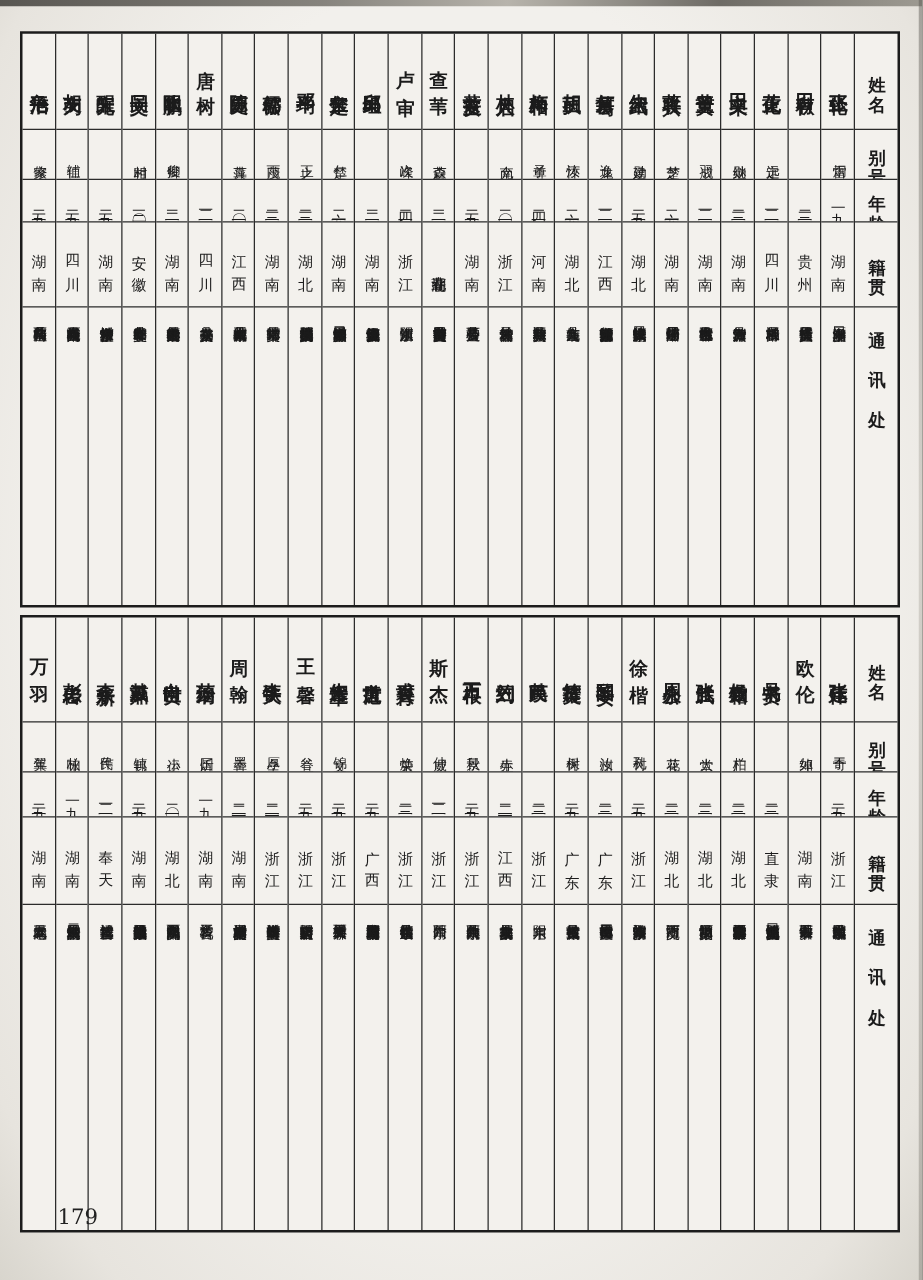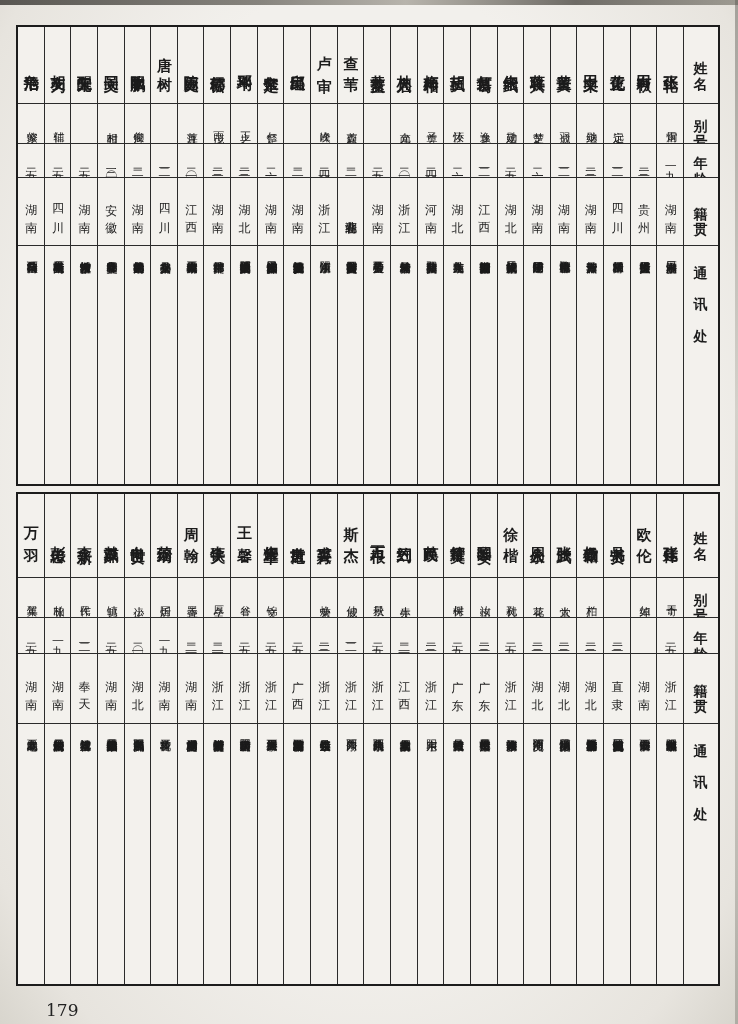--- a/index.html
+++ b/index.html
@@ -52,21 +52,21 @@
   #table-bottom .cell-age    { height:36px; }
   #table-bottom .cell-native { height:70px; }
 
   .header-col .cell { font-weight:bold; font-size:14px; }
   .sp-h2 { letter-spacing:1.1em; }
   .sp-h3 { letter-spacing:2.3em; }
   .sp-n2 { letter-spacing:1.4em; }   
   .sp-g2 { letter-spacing:1.5em; }   
 
   .page-number {
-    position:absolute; left:46px; top:1000px;
+    position:absolute; left:46px; top:964px;
     font-family:"DejaVu Serif", serif; font-size:17px; color:#222;
   }
 </style>
 </head>
 <body>
 
 <div class="page">
   <div class="scan-edge-top"></div>
   <div class="scan-edge-right"></div>
 

